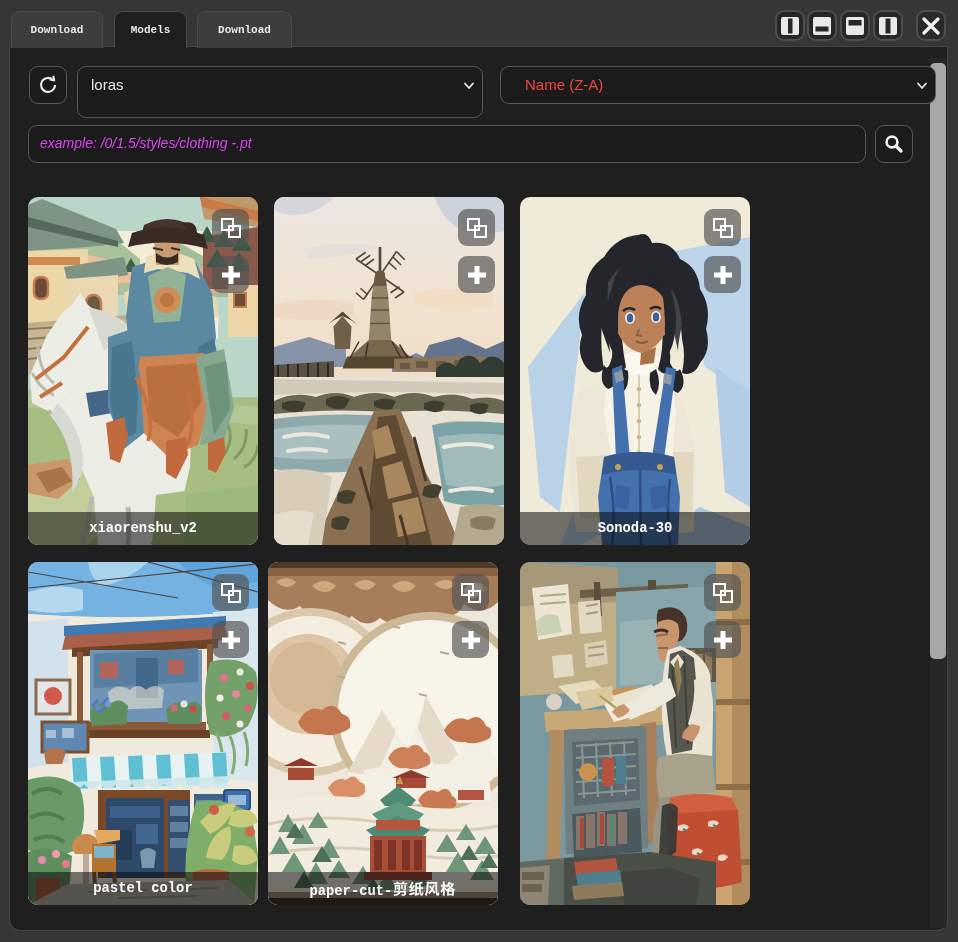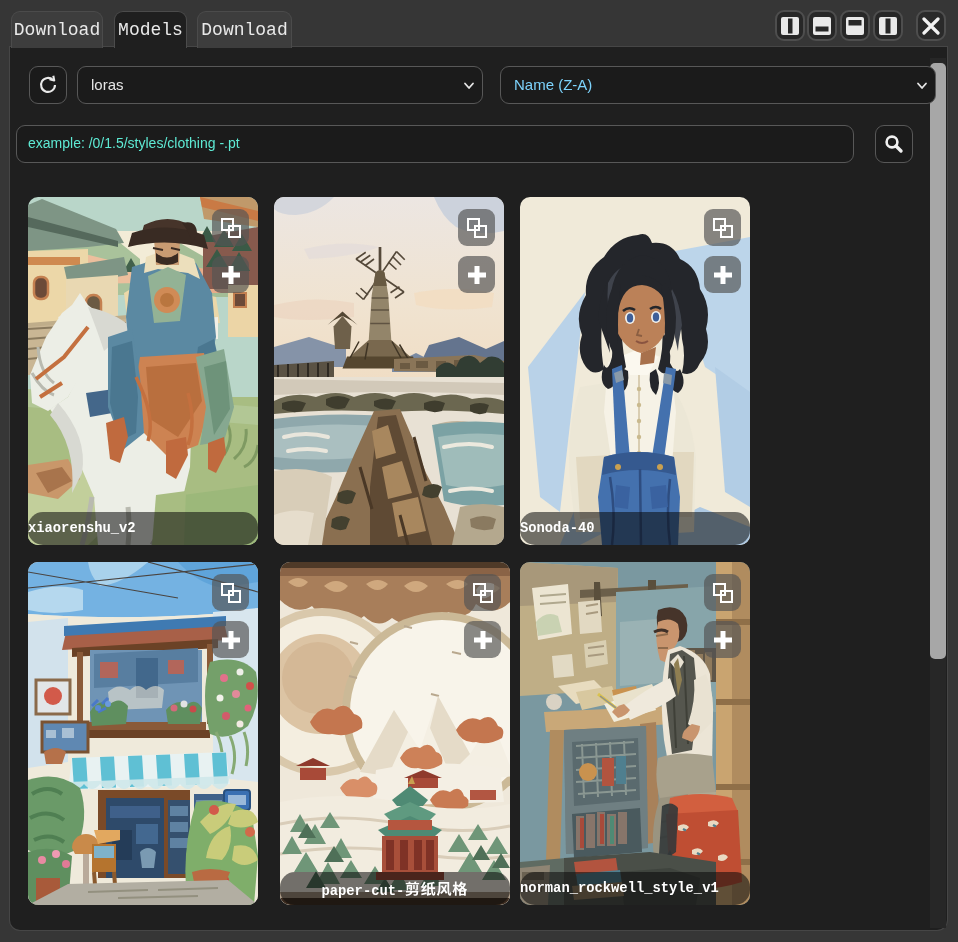--- a/index.html
+++ b/index.html
@@ -2,40 +2,40 @@
 <html><head>
 <meta charset="utf-8">
 <style>
   * { margin:0; padding:0; box-sizing:border-box; }
   html,body { width:958px; height:942px; background:#363636; overflow:hidden;
     font-family:"Liberation Sans", sans-serif; }
   .panel { position:absolute; left:10px; top:47px; width:937px; height:883px;
     background:#1f1f1f; border-radius:0 0 10px 10px; box-shadow:0 0 0 1px #464646; }
   .tab { position:absolute; top:11px; height:37px; border:1px solid #4b4b4b;
     border-bottom:none; border-radius:9px 9px 0 0; background:#3d3d3d;
-    color:#e9e9e9; font-family:"Liberation Mono", monospace; font-weight:normal;
-    font-size:18px; text-align:center; line-height:36px; }
+    color:#e9e9e9; font-family:"Liberation Mono", monospace; font-weight:bold;
+    font-size:11px; text-align:center; line-height:36px; }
   .tab.active { background:#1f1f1f; height:37px; }
   .winbtn { position:absolute; top:10px; width:30px; height:31px;
     background:#272727; border:2px solid #4e4e4e; border-radius:9px; }
   .winbtn svg { position:absolute; left:4px; top:4.5px; }
   .ctl { position:absolute; background:#1b1b1b; border:1.5px solid #585858;
     border-radius:9px; }
   .chev { position:absolute; width:12px; height:12px; }
   .scroll-track { position:absolute; left:930px; top:58px; width:16px; height:870px;
     background:#272727; }
   .scroll-thumb { position:absolute; left:930px; top:63px; width:16px; height:596px;
     background:#a7a7a7; border-radius:5px; }
   .card { position:absolute; width:230px; border-radius:10px; overflow:hidden;
     background:#111; }
   .card svg.art { position:absolute; left:0; top:0; }
   .cap { position:absolute; left:0; right:0; bottom:0; height:33px;
     background:rgba(10,10,10,0.55); color:#fff;
     font-family:"Liberation Mono", monospace; font-weight:bold; font-size:13.8px;
-    line-height:33px; white-space:nowrap;border-radius:15px; }
+    text-align:center; line-height:33px; white-space:nowrap; }
   .ob { position:absolute; right:9px; width:37px; height:37px; border-radius:9px;
     background:rgba(84,84,84,0.68); }
   .ob svg { position:absolute; left:6.5px; top:6.5px; }
   .ob1 { top:12px; } .ob2 { top:59px; }
 </style>
 </head>
 <body>
 <div class="panel"></div>
 
 <div class="tab" style="left:11px; width:92px;">Download</div>
@@ -75,33 +75,33 @@
 <div class="scroll-track"></div>
 <div class="scroll-thumb" style="top:63px;"></div>
 
 <div class="ctl" style="left:29px; top:66px; width:38px; height:38px;">
   <svg width="24" height="24" viewBox="0 0 24 24" style="position:absolute; left:6px; top:6px;">
     <path d="M19 12 A 7 7 0 1 1 17 7" fill="none" stroke="#e9e9e9" stroke-width="2.1"></path>
     <path d="M13.5 6.2 L18.2 7.4 L17.3 2.8" fill="none" stroke="#e9e9e9" stroke-width="2.1" stroke-linejoin="round"></path>
   </svg>
 </div>
 
-<div class="ctl" style="left:77px; top:66px; width:406px; height:38px; color:#e6e6e6; font-size:15px; line-height:35px; padding-left:13px;">loras
+<div class="ctl" style="left:77px; top:66px; width:406px; height:52px; color:#e6e6e6; font-size:15px; line-height:35px; padding-left:13px;">loras
   <svg class="chev" style="right:7px; top:13px;" viewBox="0 0 12 12">
       <path d="M2 3.5 L6 8 L10 3.5" fill="none" stroke="#e6e6e6" stroke-width="1.8" stroke-linecap="round" stroke-linejoin="round"></path>
     </svg>
 </div>
 
-<div class="ctl" style="left:500px; top:66px; width:436px; height:38px; color:#7dd3fc; font-size:15px; line-height:35px; padding-left:13px;">Name (Z-A)
+<div class="ctl" style="left:500px; top:66px; width:436px; height:38px; color:#ef4444; font-size:15px; line-height:35px; padding-left:24px;">Name (Z-A)
   <svg class="chev" style="right:7px; top:13px;" viewBox="0 0 12 12">
       <path d="M2 3.5 L6 8 L10 3.5" fill="none" stroke="#e6e6e6" stroke-width="1.8" stroke-linecap="round" stroke-linejoin="round"></path>
     </svg>
 </div>
 
-<div class="ctl" style="left:16px; top:125px; width:838px; height:38px; color:#5eead4; font-size:14px; line-height:35px; padding-left:11px;">example: /0/1.5/styles/clothing -.pt</div>
+<div class="ctl" style="left:28px; top:125px; width:838px; height:38px; color:#d946ef; font-size:14px; font-style:italic; line-height:35px; padding-left:11px;">example: /0/1.5/styles/clothing -.pt</div>
 
 <div class="ctl" style="left:875px; top:125px; width:38px; height:38px;">
   <svg width="22" height="22" viewBox="0 0 22 22" style="position:absolute; left:7px; top:7px;">
     <circle cx="9" cy="9" r="5.4" fill="none" stroke="#f0f0f0" stroke-width="2.6"></circle>
     <path d="M13 13 L18 18" stroke="#f0f0f0" stroke-width="3.4" stroke-linecap="round"></path>
   </svg>
 </div>
 
 <div class="card" style="left:28px; top:197px; height:348px;">
   <svg class="art" width="230" height="348" viewBox="0 0 230 348">
@@ -341,21 +341,21 @@
       <svg width="24" height="24" viewBox="0 0 24 24">
         <rect x="3" y="3" width="11" height="11" fill="none" stroke="#fff" stroke-width="2"></rect>
         <rect x="10" y="10" width="11" height="11" fill="none" stroke="#fff" stroke-width="2"></rect>
       </svg>
     </div>
   <div class="ob ob2">
       <svg width="24" height="24" viewBox="0 0 24 24">
         <path d="M12 3 V21 M3 12 H21" stroke="#fff" stroke-width="5"></path>
       </svg>
     </div>
-  <div class="cap">Sonoda-40</div>
+  <div class="cap">Sonoda-30</div>
 </div>
 
 <div class="card" style="left:28px; top:562px; height:343px;">
   <svg class="art" width="230" height="343" viewBox="0 0 230 343">
     <rect width="230" height="343" fill="#f1ede1"></rect>
 
     <path d="M0 0 L230 0 L230 48 Q120 60 0 52 Z" fill="#74b2e2"></path>
     <path d="M60 0 L120 0 Q95 22 72 24 Q62 14 60 0 Z" fill="#a9d2ec"></path>
     <path d="M150 0 Q170 22 195 26 L230 20 L230 0 Z" fill="#5fa4da"></path>
     <path d="M0 30 Q30 20 55 28 L55 48 Q25 54 0 48 Z" fill="#b5d8ee"></path>
@@ -456,23 +456,24 @@
       <svg width="24" height="24" viewBox="0 0 24 24">
         <rect x="3" y="3" width="11" height="11" fill="none" stroke="#fff" stroke-width="2"></rect>
         <rect x="10" y="10" width="11" height="11" fill="none" stroke="#fff" stroke-width="2"></rect>
       </svg>
     </div>
   <div class="ob ob2">
       <svg width="24" height="24" viewBox="0 0 24 24">
         <path d="M12 3 V21 M3 12 H21" stroke="#fff" stroke-width="5"></path>
       </svg>
     </div>
-</div>
-
-<div class="card" style="left:280px; top:562px; height:343px;">
+  <div class="cap">pastel color</div>
+</div>
+
+<div class="card" style="left:268px; top:562px; height:343px;">
   <svg class="art" width="230" height="343" viewBox="0 0 230 343">
     <rect width="230" height="343" fill="#efe8da"></rect>
 
     <rect x="0" y="0" width="230" height="7" fill="#4f3a28"></rect>
     <rect x="0" y="6" width="230" height="9" fill="#8a6346"></rect>
     <path d="M0 14 L230 14 L230 40 Q214 56 196 42 Q188 60 168 50 Q160 66 140 54 Q128 68 112 56 Q98 68 84 54 Q70 66 56 50 Q44 60 32 44 Q16 54 0 38 Z" fill="#a87e5a"></path>
     <path d="M8 20 q10 -8 20 0 q-8 10 -20 0 Z M44 24 q12 -10 24 0 q-10 12 -24 0 Z M86 22 q12 -8 22 0 q-10 12 -22 0 Z M124 24 q12 -10 24 0 q-12 12 -24 0 Z M166 22 q12 -8 22 0 q-10 10 -22 0 Z M200 26 q10 -8 20 0 q-8 10 -20 0 Z" fill="#cfa87e"></path>
     <path d="M196 28 q6 -10 18 -6 q2 10 -8 14 q-8 2 -10 -8 Z" fill="#efe4d2"></path>
 
     <circle cx="42" cy="130" r="84" fill="#d9c8ab"></circle>
@@ -651,14 +652,13 @@
       <svg width="24" height="24" viewBox="0 0 24 24">
         <rect x="3" y="3" width="11" height="11" fill="none" stroke="#fff" stroke-width="2"></rect>
         <rect x="10" y="10" width="11" height="11" fill="none" stroke="#fff" stroke-width="2"></rect>
       </svg>
     </div>
   <div class="ob ob2">
       <svg width="24" height="24" viewBox="0 0 24 24">
         <path d="M12 3 V21 M3 12 H21" stroke="#fff" stroke-width="5"></path>
       </svg>
     </div>
-  <div class="cap">norman_rockwell_style_v1</div>
 </div>
 
 </body></html>

